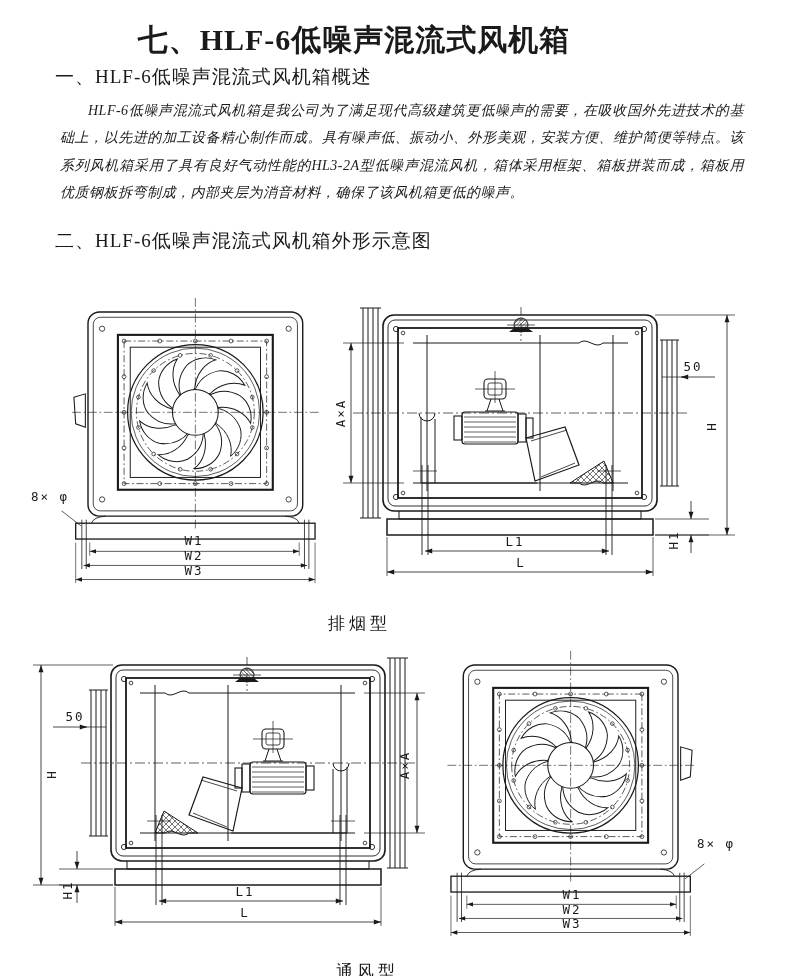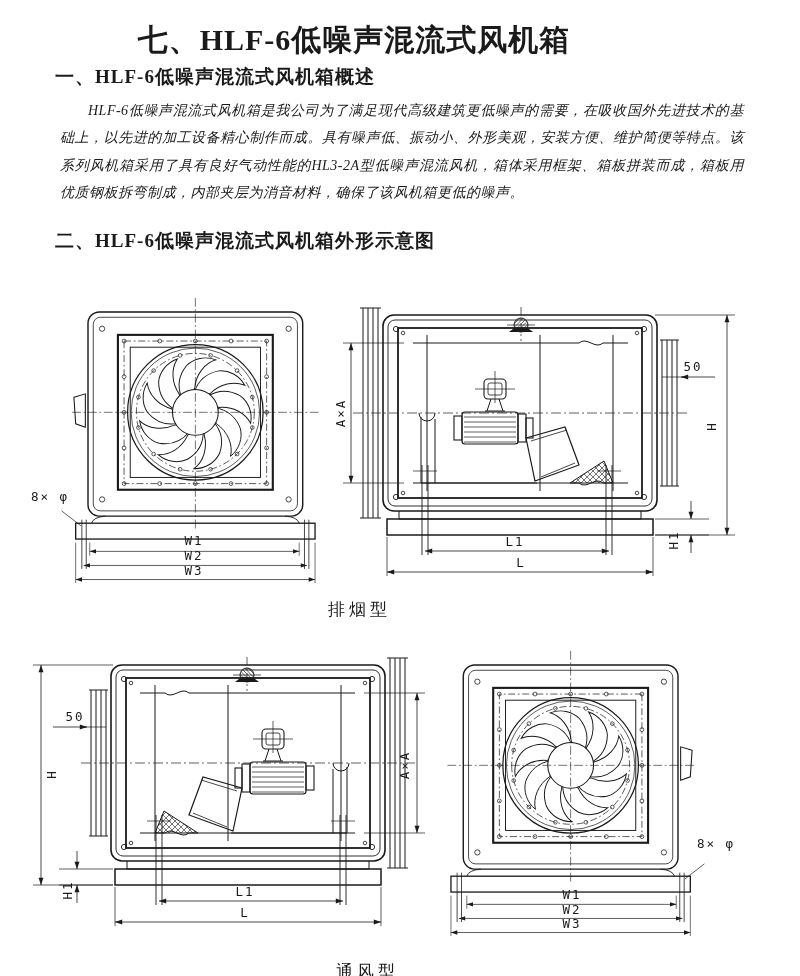--- a/index.html
+++ b/index.html
@@ -6,35 +6,35 @@
   body{
     width:800px;height:976px;position:relative;overflow:hidden;
     background:#ffffff;color:#1a1a1a;
     font-family:"Liberation Serif","DejaVu Serif",serif;
   }
   .page-title{
     position:absolute;left:0;top:20px;width:708px;text-align:center;
     font-size:30px;font-weight:bold;letter-spacing:1px;
   }
   .sec-heading{
-    position:absolute;left:55px;font-size:19px;font-weight:bold;letter-spacing:1px;
+    position:absolute;left:55px;font-size:19px;font-weight:normal;letter-spacing:1px;
   }
   .sec1-heading{top:64px;}
   .sec2-heading{top:228px;}
   .body-para{
     position:absolute;left:60px;top:97px;width:684px;
     font-size:14px;line-height:27.4px;text-align:justify;text-indent:2em;
     letter-spacing:0.5px;
     font-style:italic;
   }
   .figure-wrap{position:absolute;left:0;top:276px;width:800px;height:700px;}
   .fig-caption{
     position:absolute;font-size:17px;letter-spacing:4px;color:#1a1a1a;
   }
-  .cap-exhaust{left:328px;top:322px;}
+  .cap-exhaust{left:328px;top:336px;}
   .cap-vent{left:336px;top:684px;}
   svg text{
     font-family:"DejaVu Sans Mono","Liberation Mono",monospace;
     font-size:12.5px;fill:#1a1a1a;stroke:none;letter-spacing:2px;
   }
 </style>
 </head>
 <body>
 
 <div class="page-title">七、HLF-6低噪声混流式风机箱</div>

